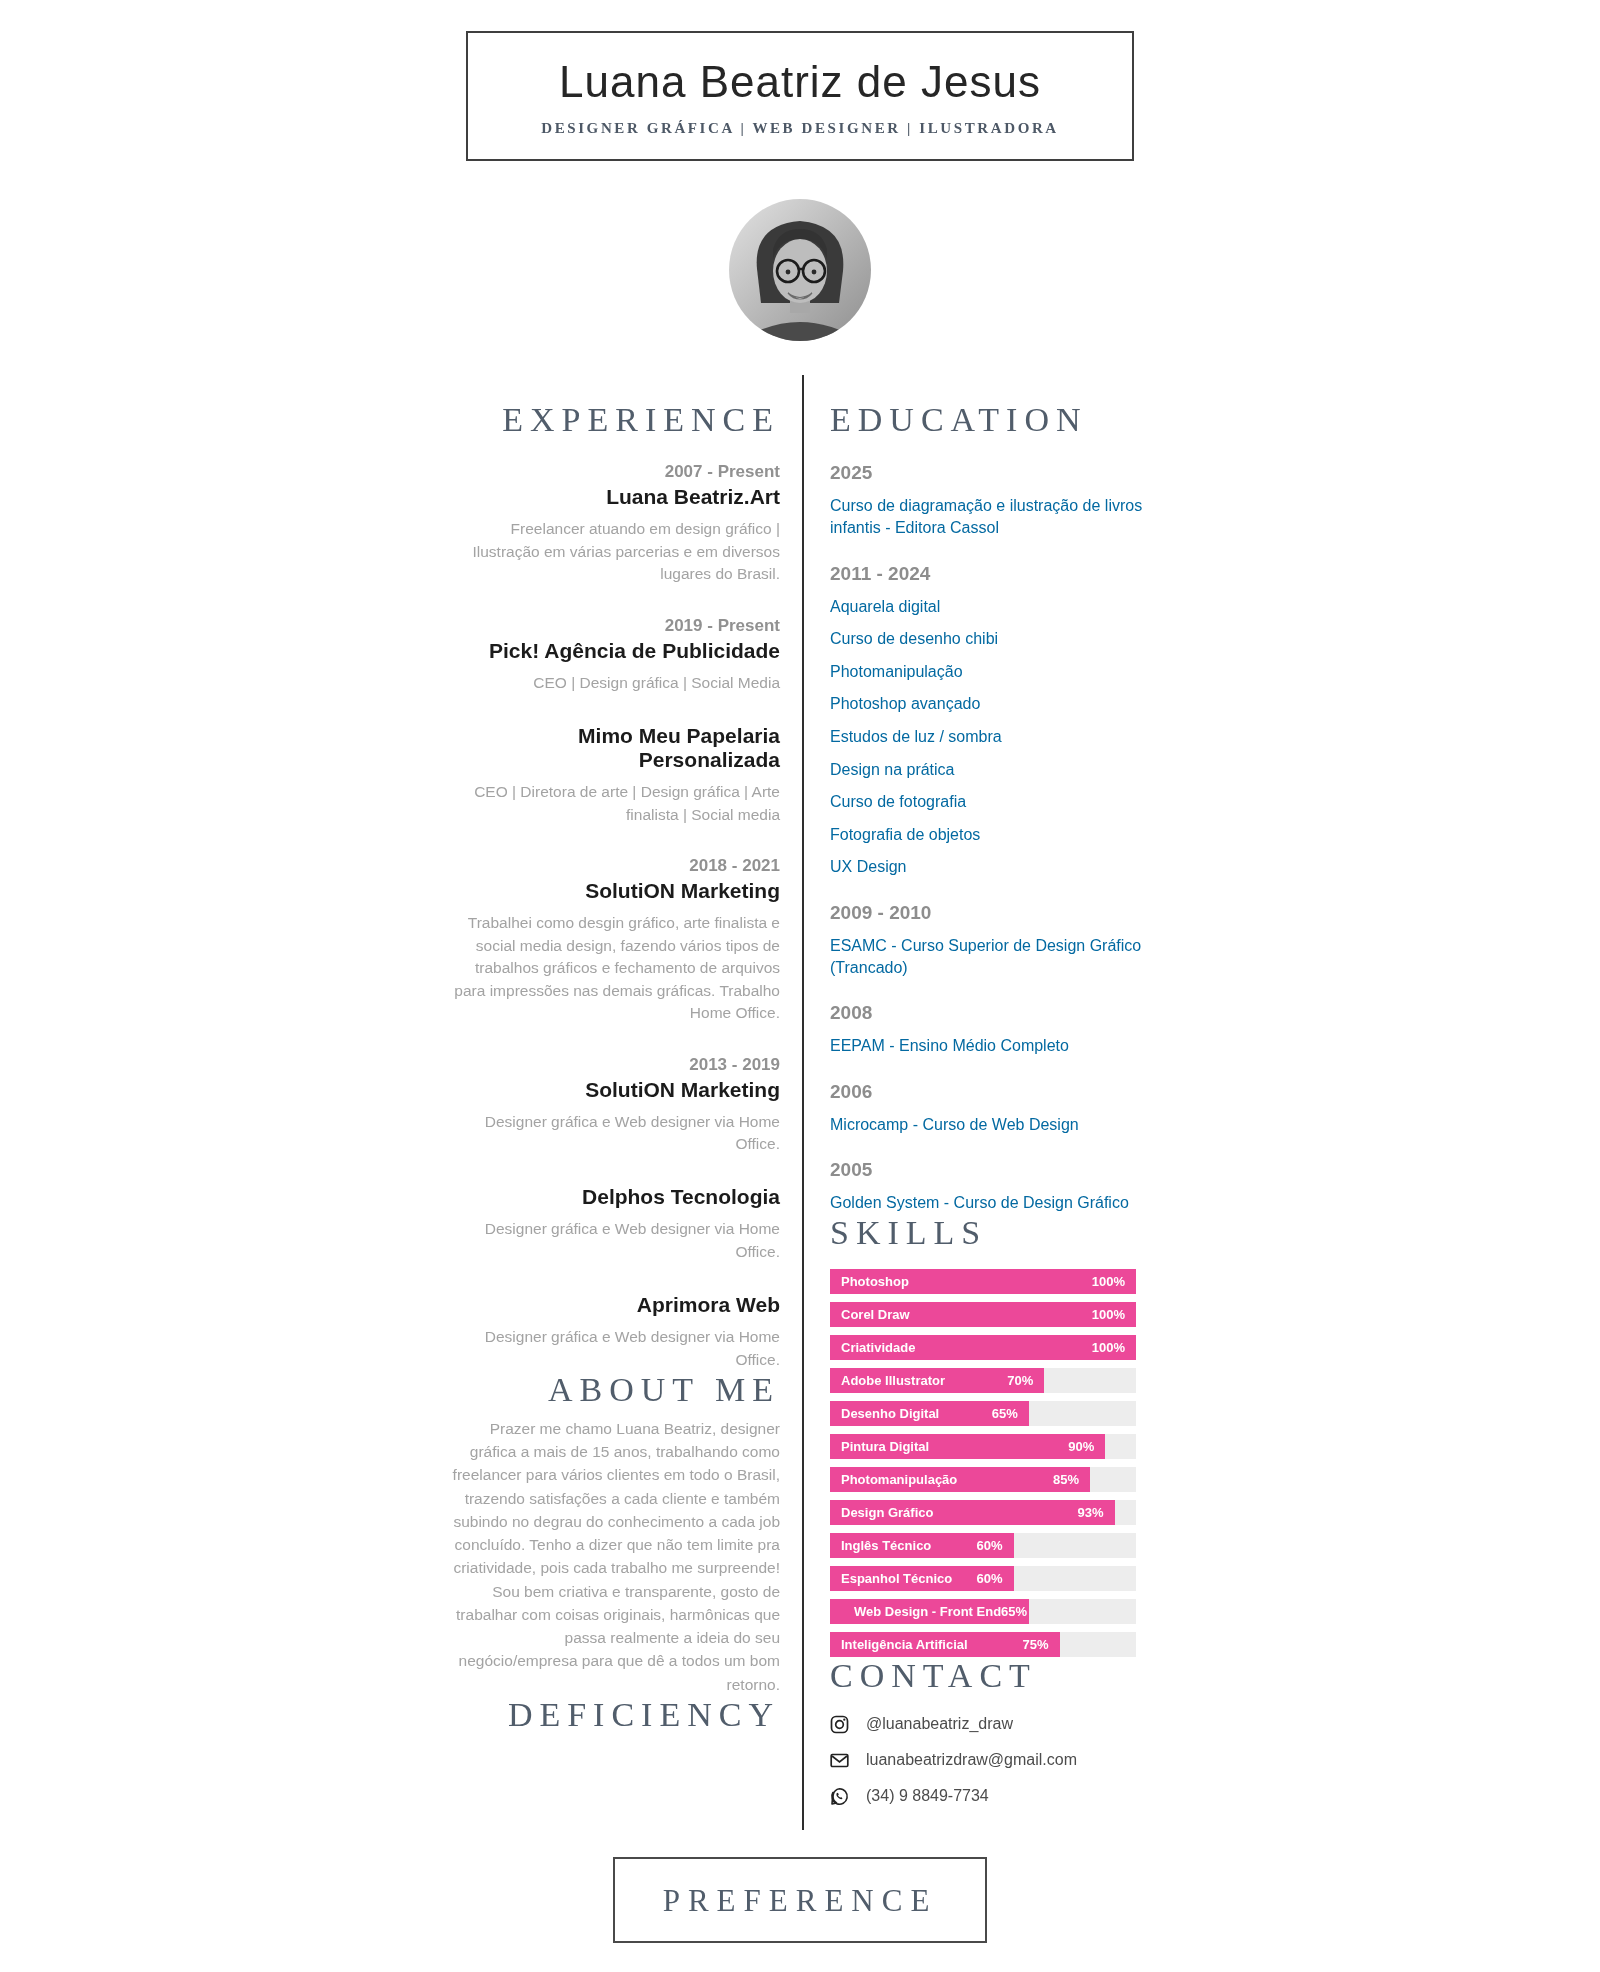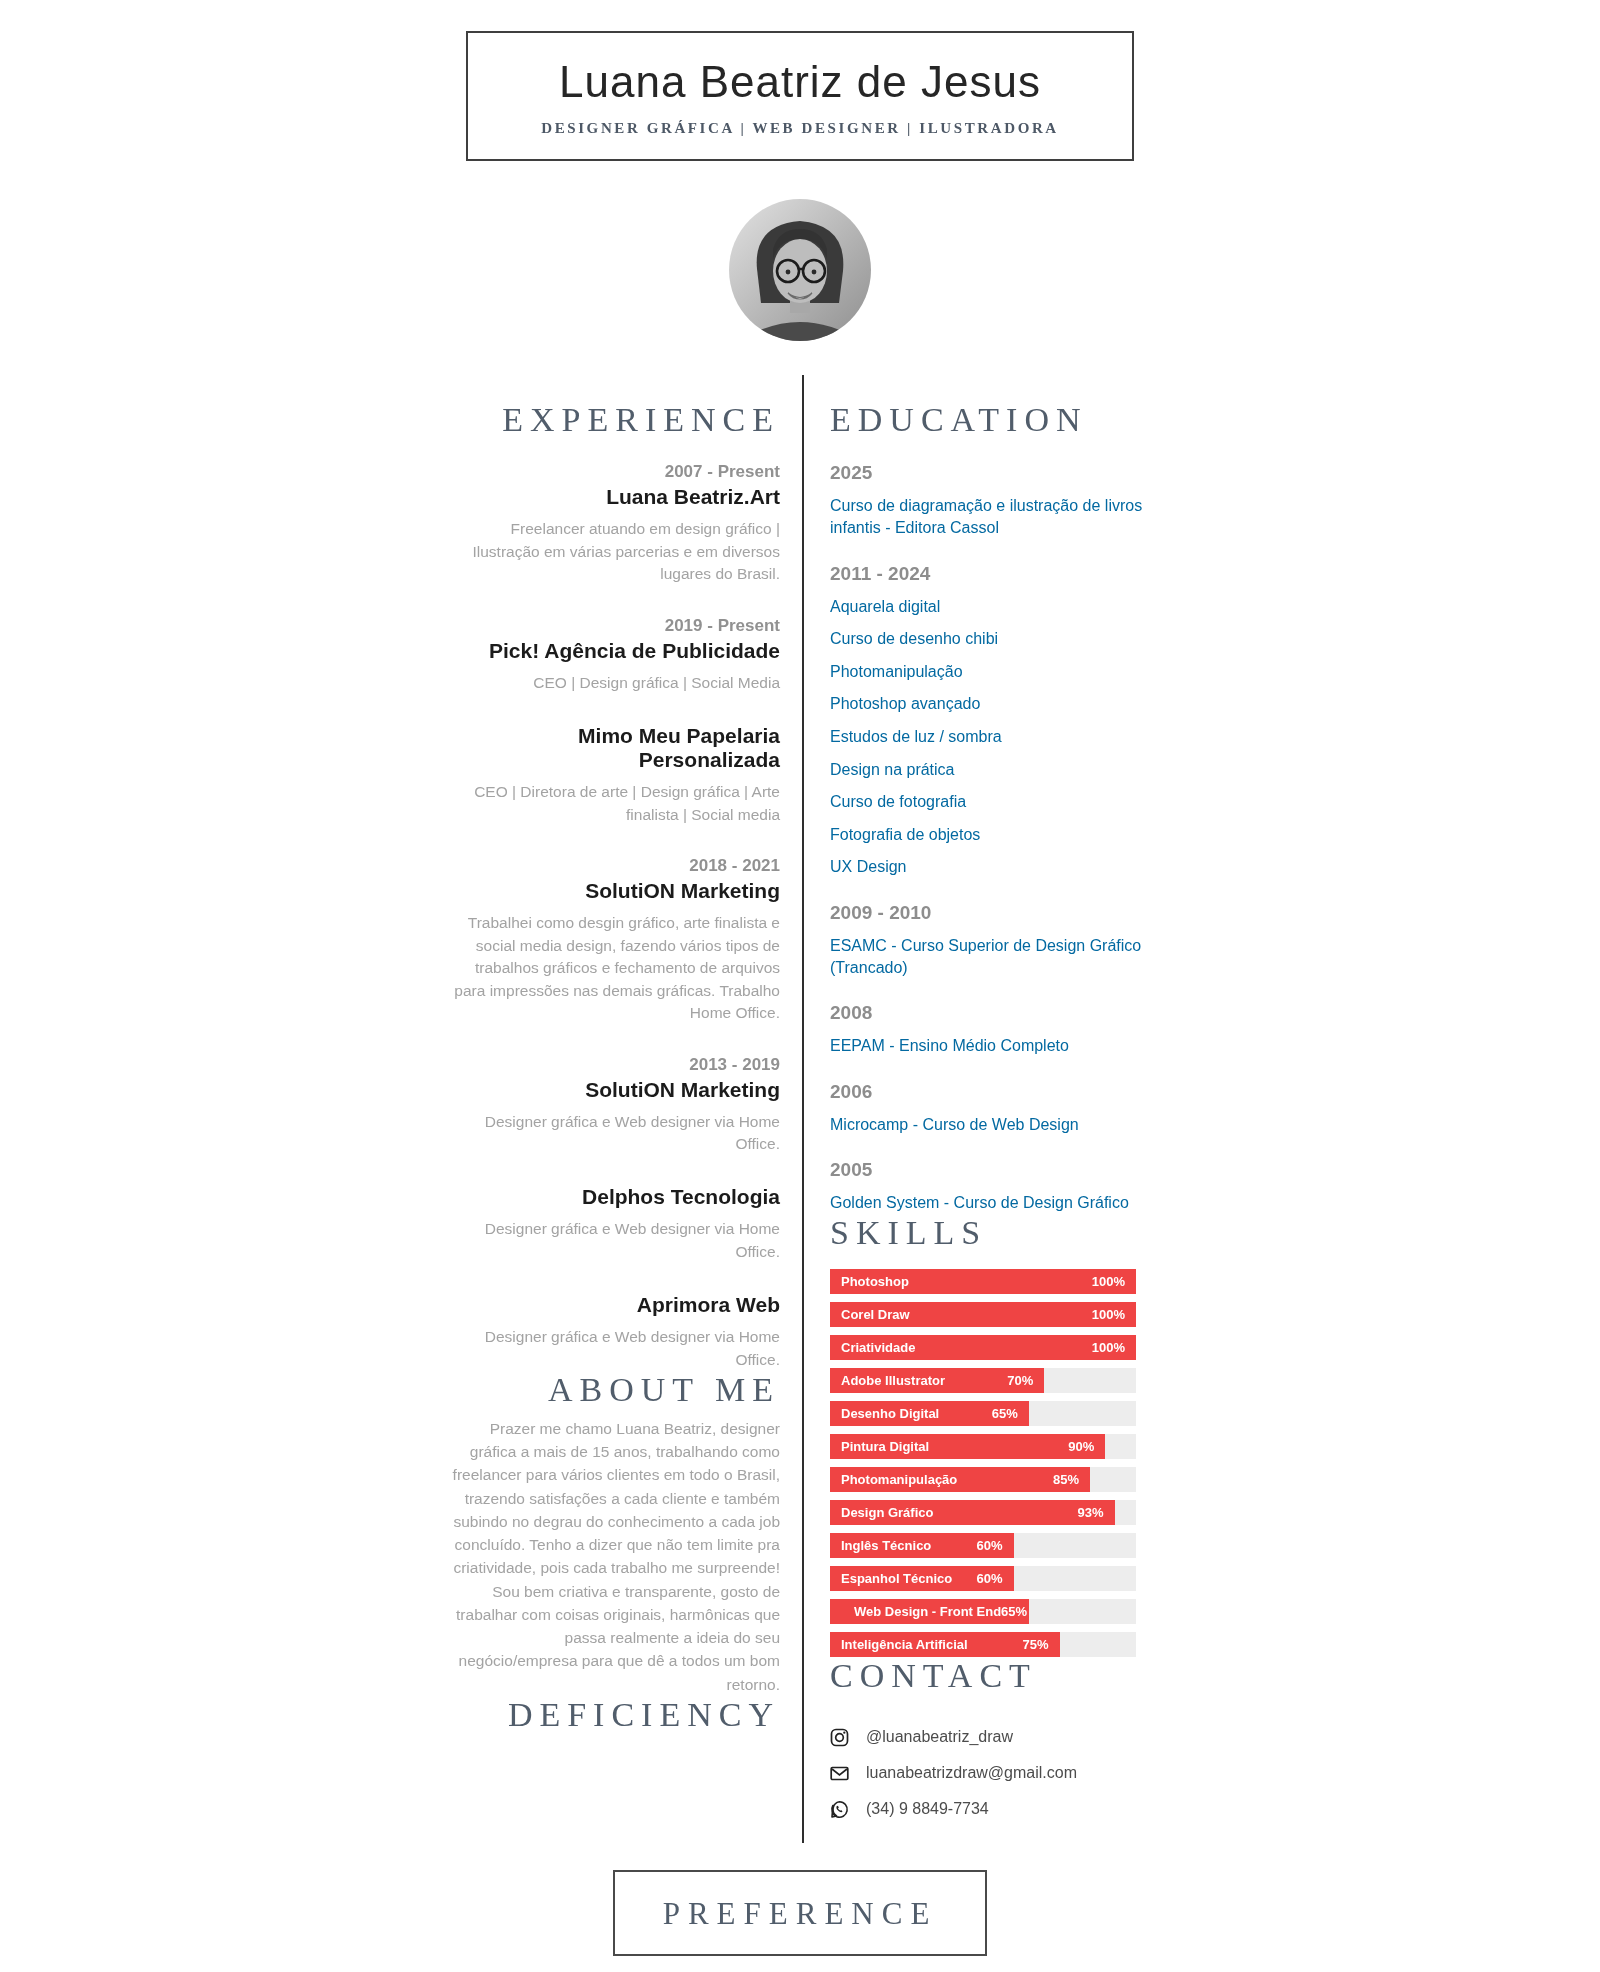--- a/index.html
+++ b/index.html
@@ -54,29 +54,29 @@
   .edu-group { margin-top: 24px; }
   .edu-period { font-size: 19px; font-weight: 700; color: #8d8d8d; }
   .edu-item { font-size: 16px; color: #0369a1; margin-top: 11px; line-height: 1.35; }
 
   
   .skills-heading { margin-top: 46px; }
   .skills-list { margin-top: 18px; width: 306px; }
   .skill-row { margin-top: 8px; }
   .skill-track { height: 25px; background: #ededed; width: 100%; }
   .skill-fill {
-    height: 100%; background: #ef4444; display: flex; align-items: center;
+    height: 100%; background: #ec4899; display: flex; align-items: center;
     justify-content: space-between; padding: 0 11px;
   }
   .skill-label, .skill-pct { color: #fff; font-size: 13px; font-weight: 700; white-space: nowrap; }
   .skill-pct::after { content: "%"; }
 
   
   .contact-heading { margin-top: 46px; }
-  .contact-list { margin-top: 33px; }
+  .contact-list { margin-top: 20px; }
   .contact-item { display: flex; align-items: center; margin-top: 17px; }
   .contact-icon { width: 19px; height: 19px; margin-right: 17px; flex: 0 0 auto; }
   .contact-text { font-size: 16px; color: #4c4c4c; }
 
   
   .pref-box {
     width: 374px; margin: 27px auto 0; border: 2px solid #4a4a4a;
     text-align: center; padding: 25px 0 23px;
   }
   .pref-box h2 { font-size: 31px; letter-spacing: 8px; }

